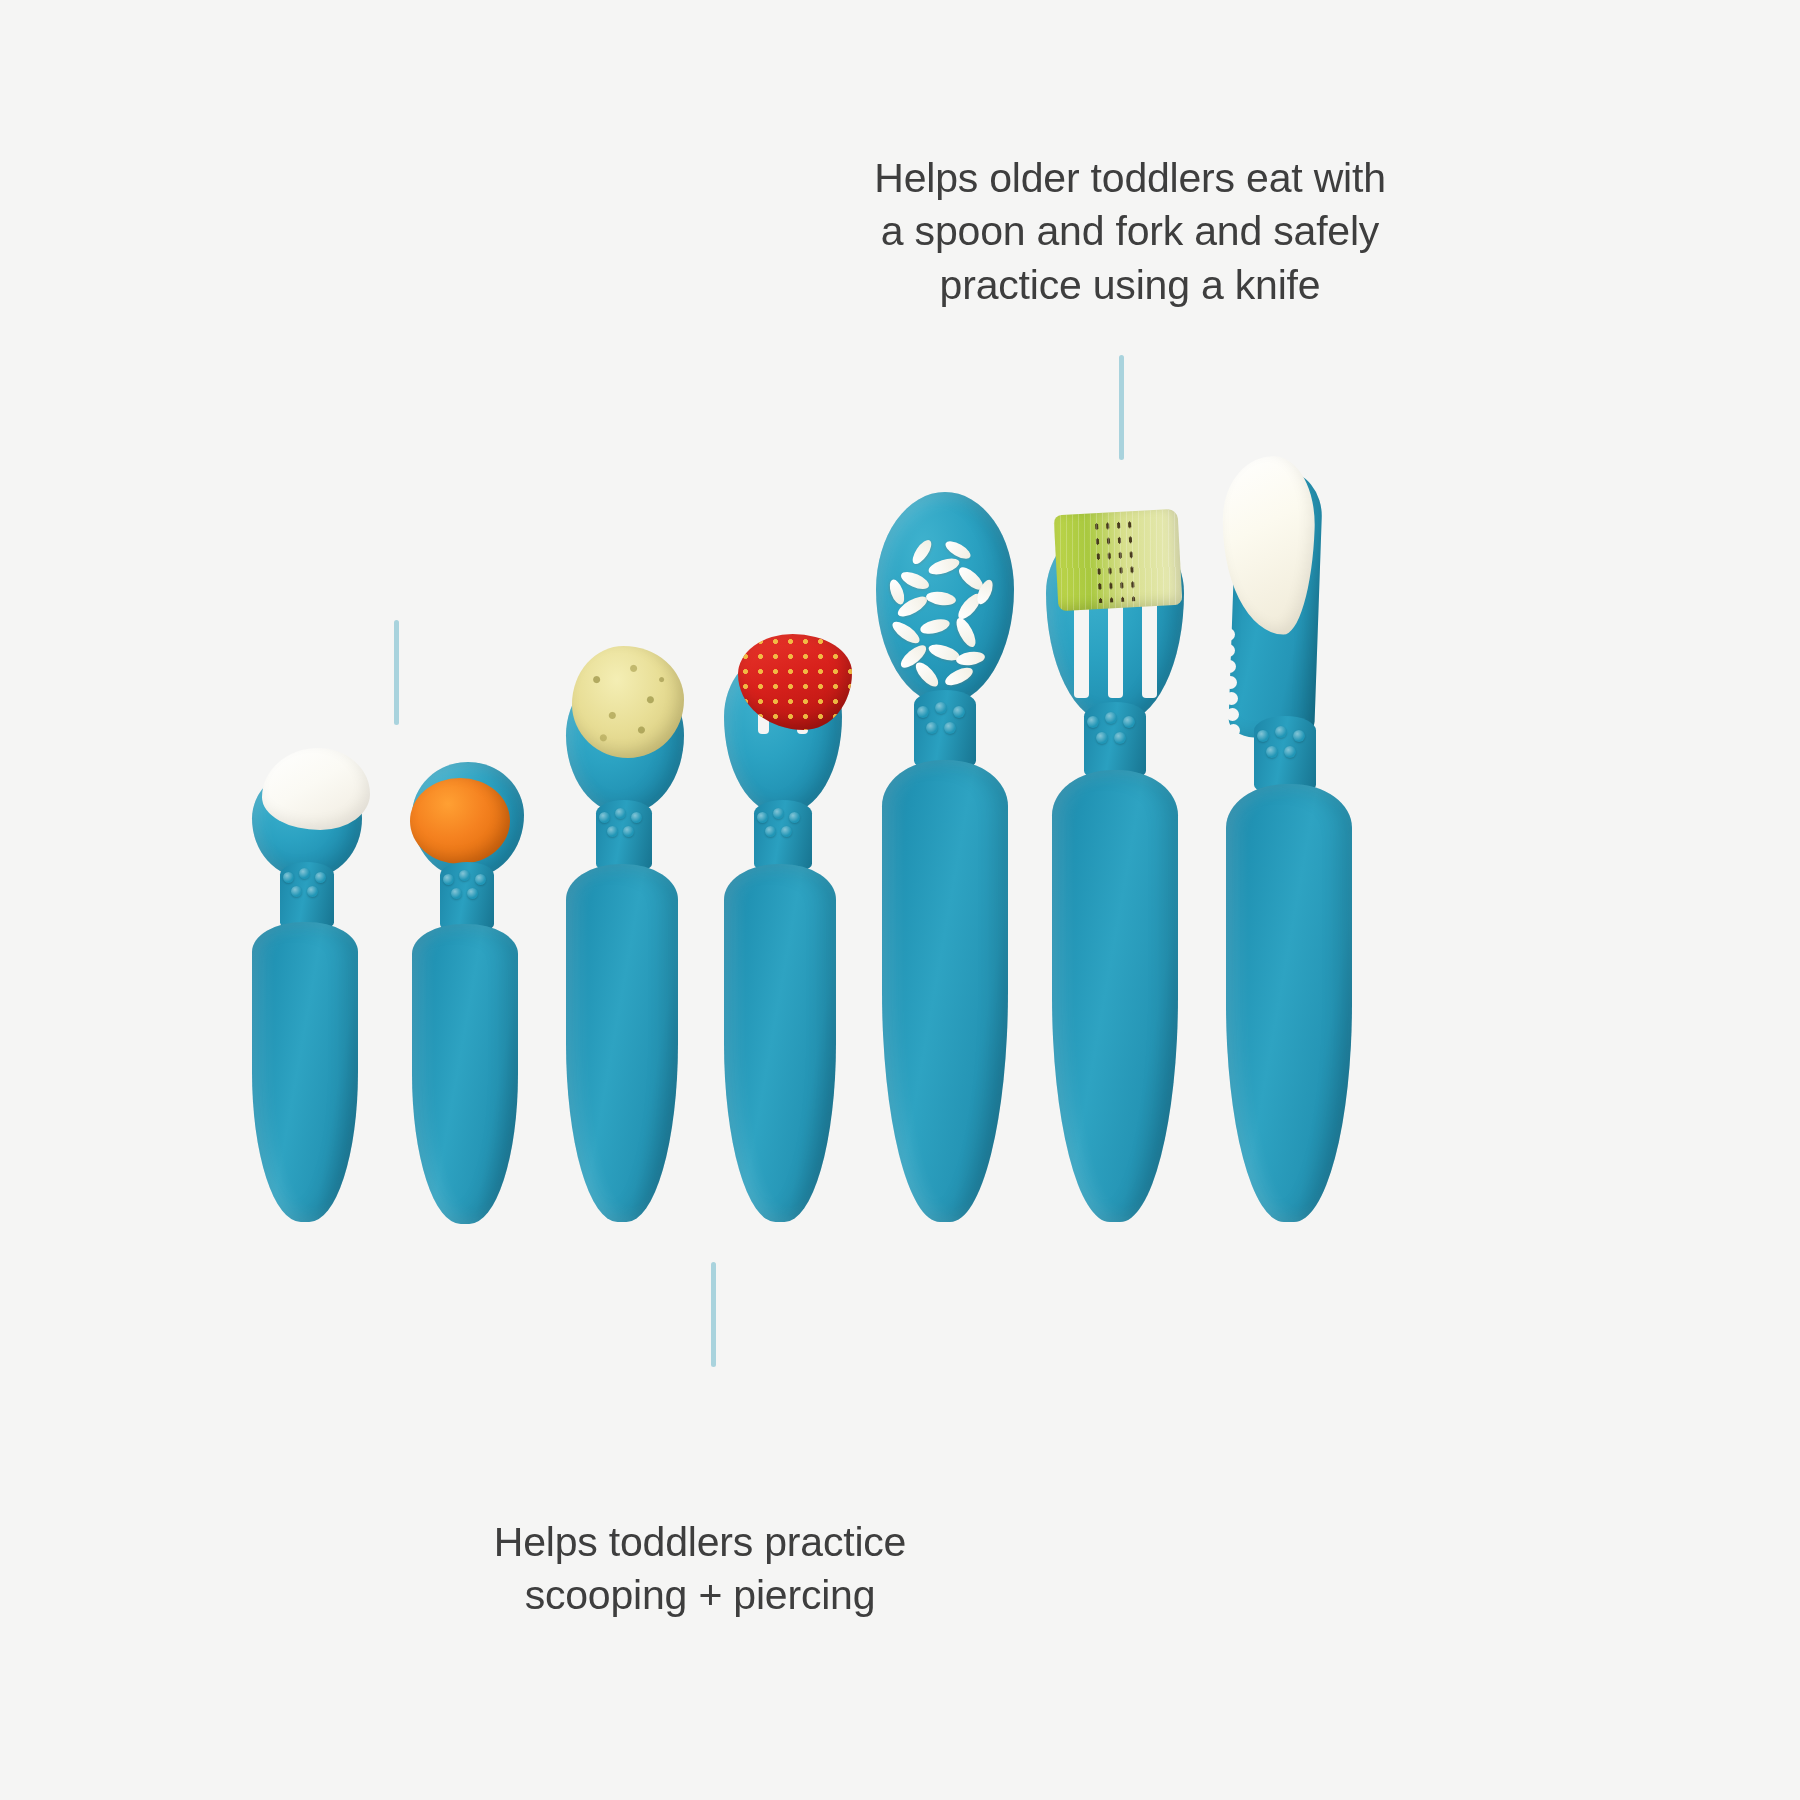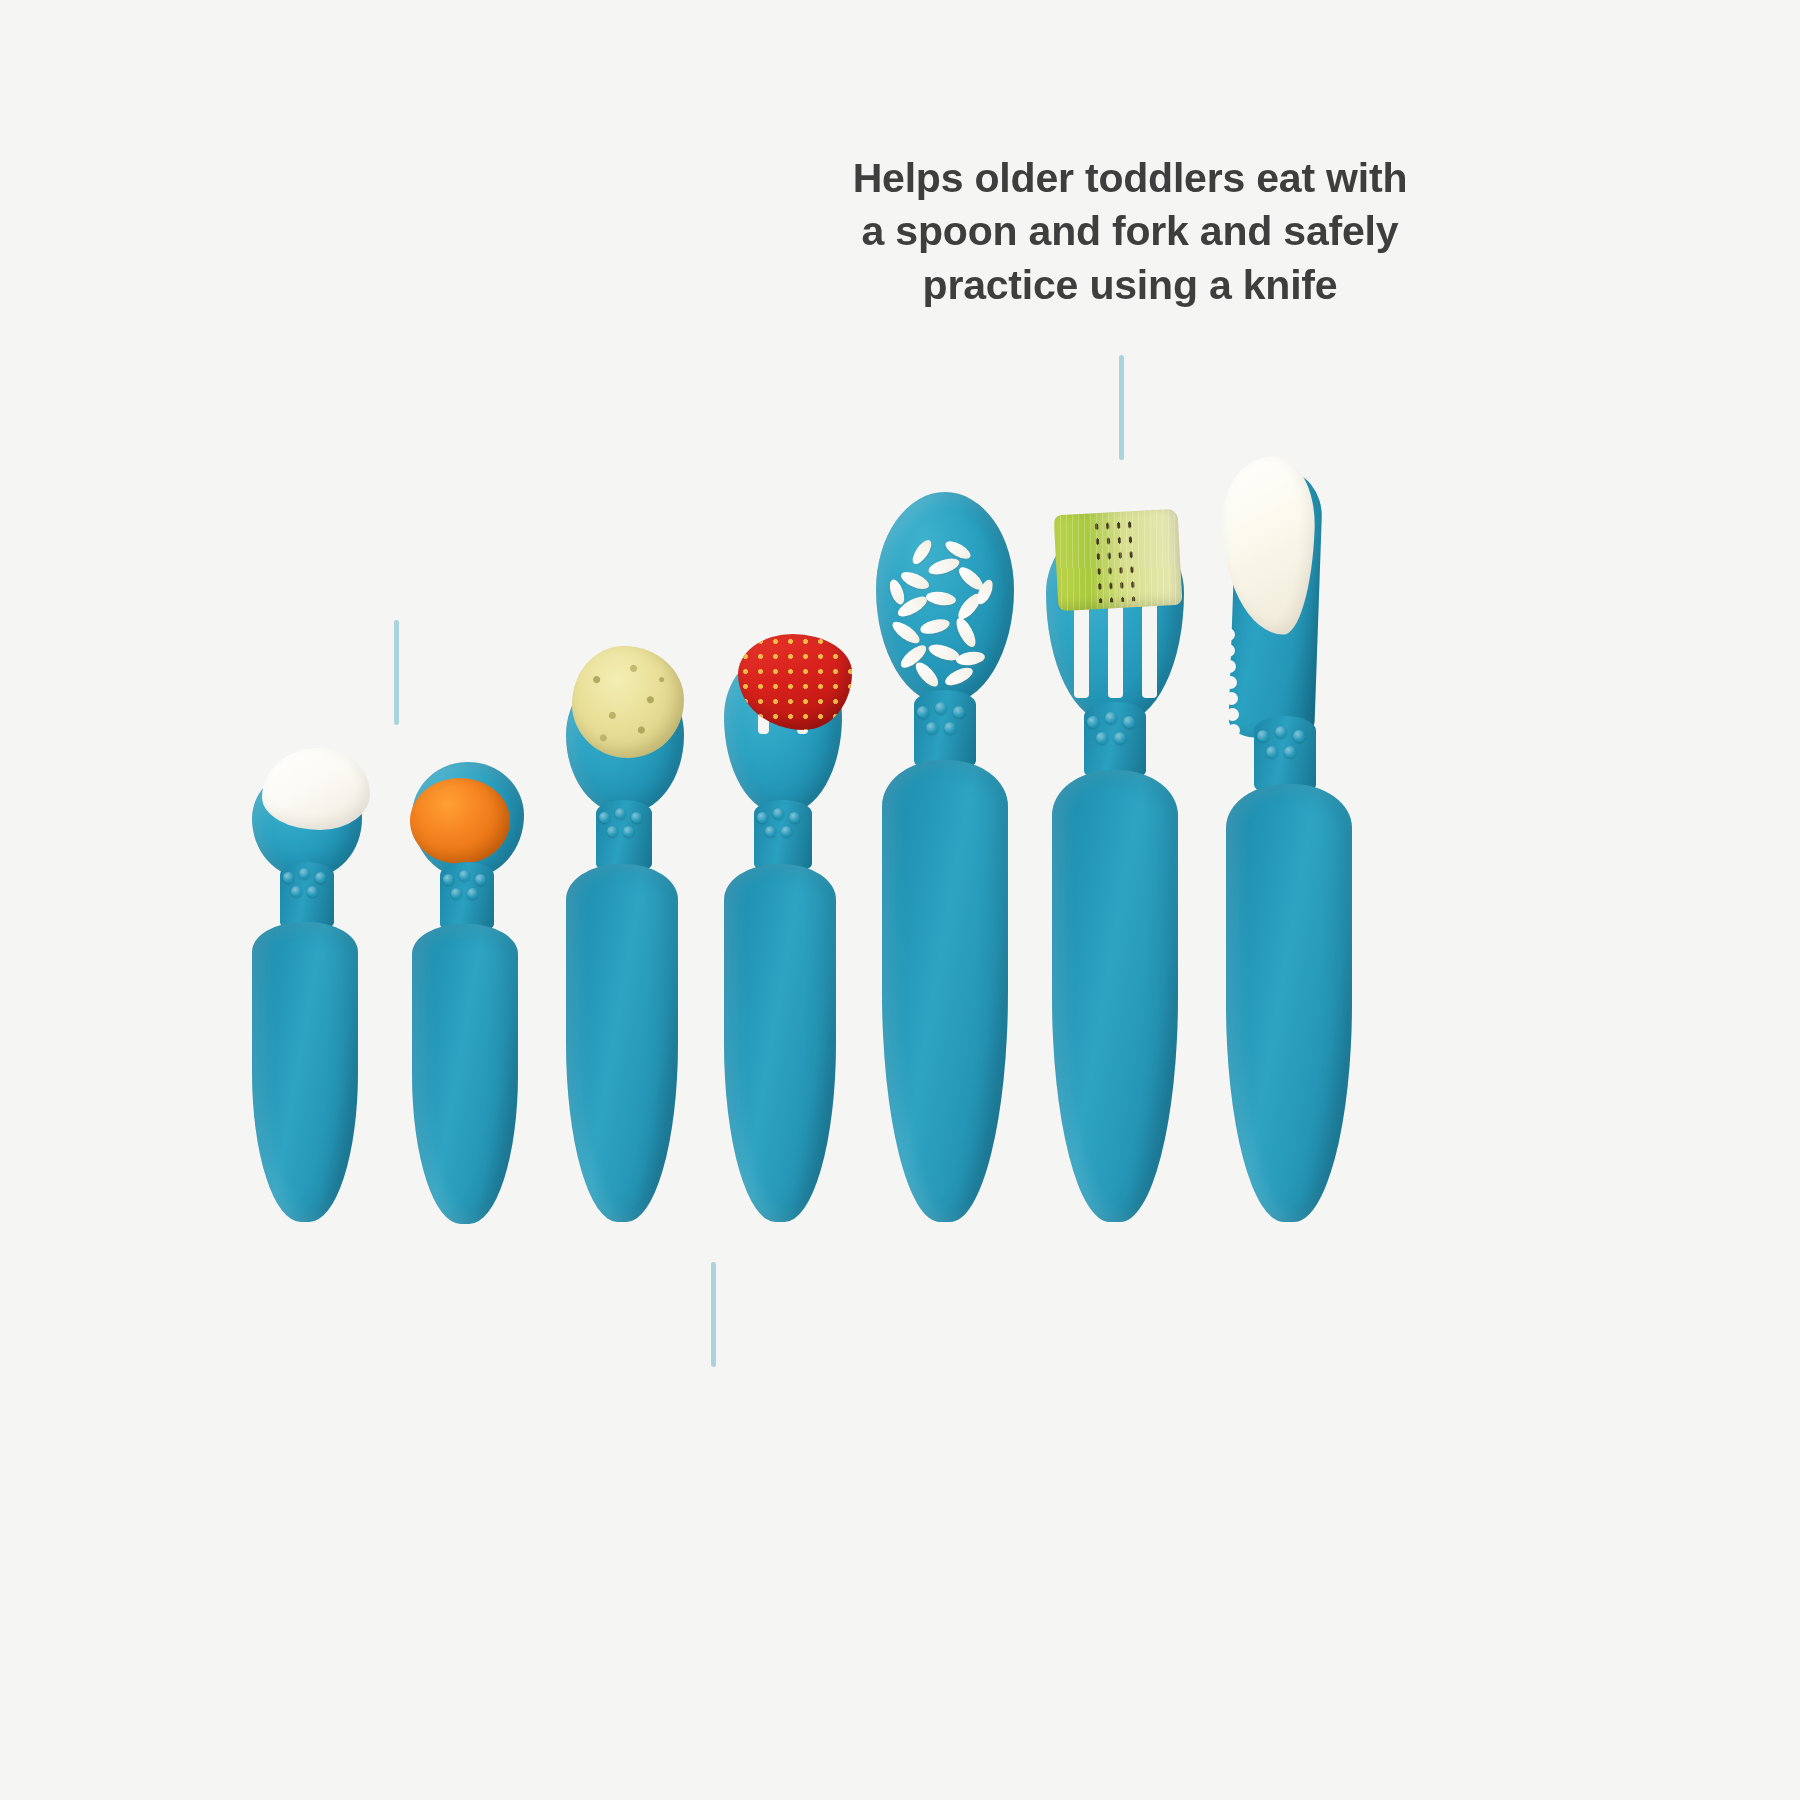--- a/index.html
+++ b/index.html
@@ -9,21 +9,21 @@
     font-family:"Liberation Sans", sans-serif;
     overflow:hidden;
     position:relative;
   }
   #stage{position:absolute;left:0;top:0;width:1800px;height:1800px;}
 
   
   .callout{
     position:absolute;
     color:#3e3e3e;
-    font-weight:bold;
+    font-weight:normal;
     text-align:center;
     line-height:1.30;
     letter-spacing:-0.2px;
     white-space:pre-line;
   }
   #callout-infants{
     left:100px; top:416px; width:600px;
     font-size:41px;
   }
   #callout-older{
@@ -163,20 +163,22 @@
 </head>
 <body>
 
 <div id="stage">
 
 
   <div class="callout" id="callout-older">Helps older toddlers eat with
 a spoon and fork and safely
 practice using a knife</div>
 
+  <div class="callout" id="callout-toddlers">Helps toddlers practice
+scooping + piercing</div>
 
   <div class="connector" id="conn-infants"></div>
   <div class="connector" id="conn-older"></div>
   <div class="connector" id="conn-toddlers"></div>
 
   <div class="utensil">
     <div class="bowl" style="left:252px; top:768px; width:110px; height:110px; border-radius:50% 50% 48% 48%/46% 46% 54% 54%;"></div>
     <div class="food yogurt" style="left:262px; top:748px; width:108px; height:82px;"></div>
     <div class="neck" style="left:280px; top:862px; width:54px; height:70px;"></div>
     <div class="bumps">

